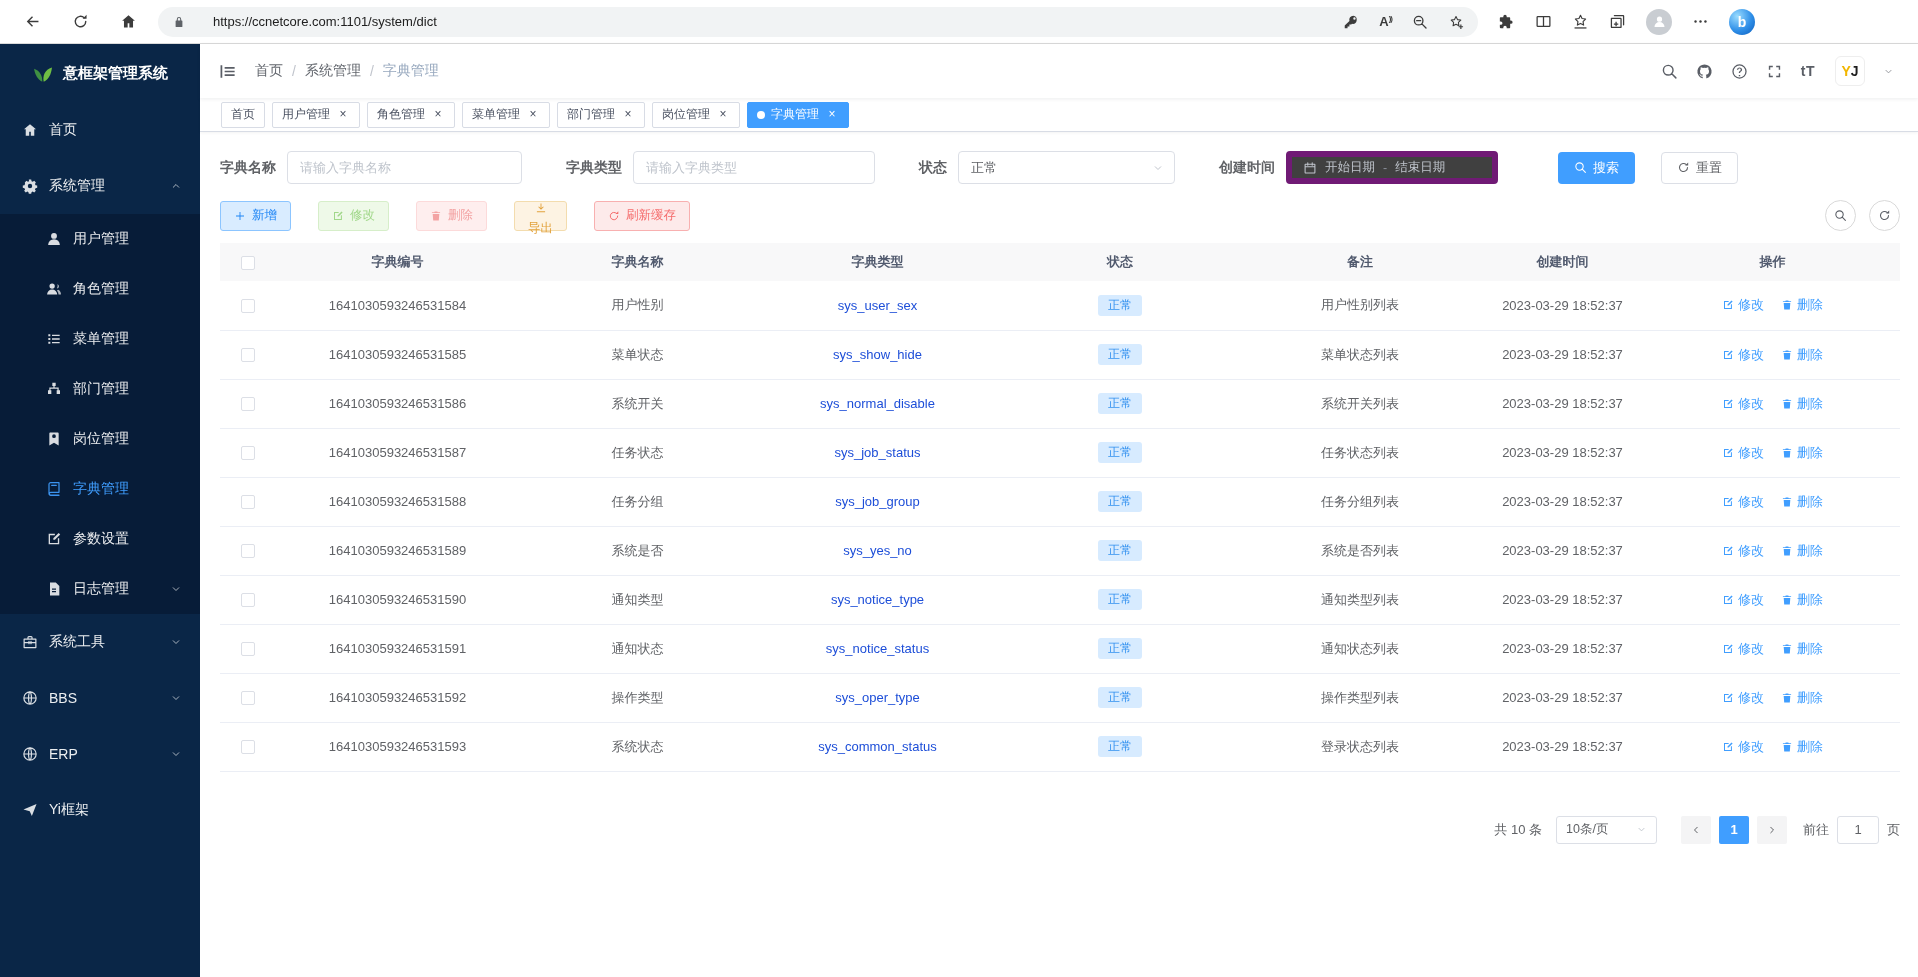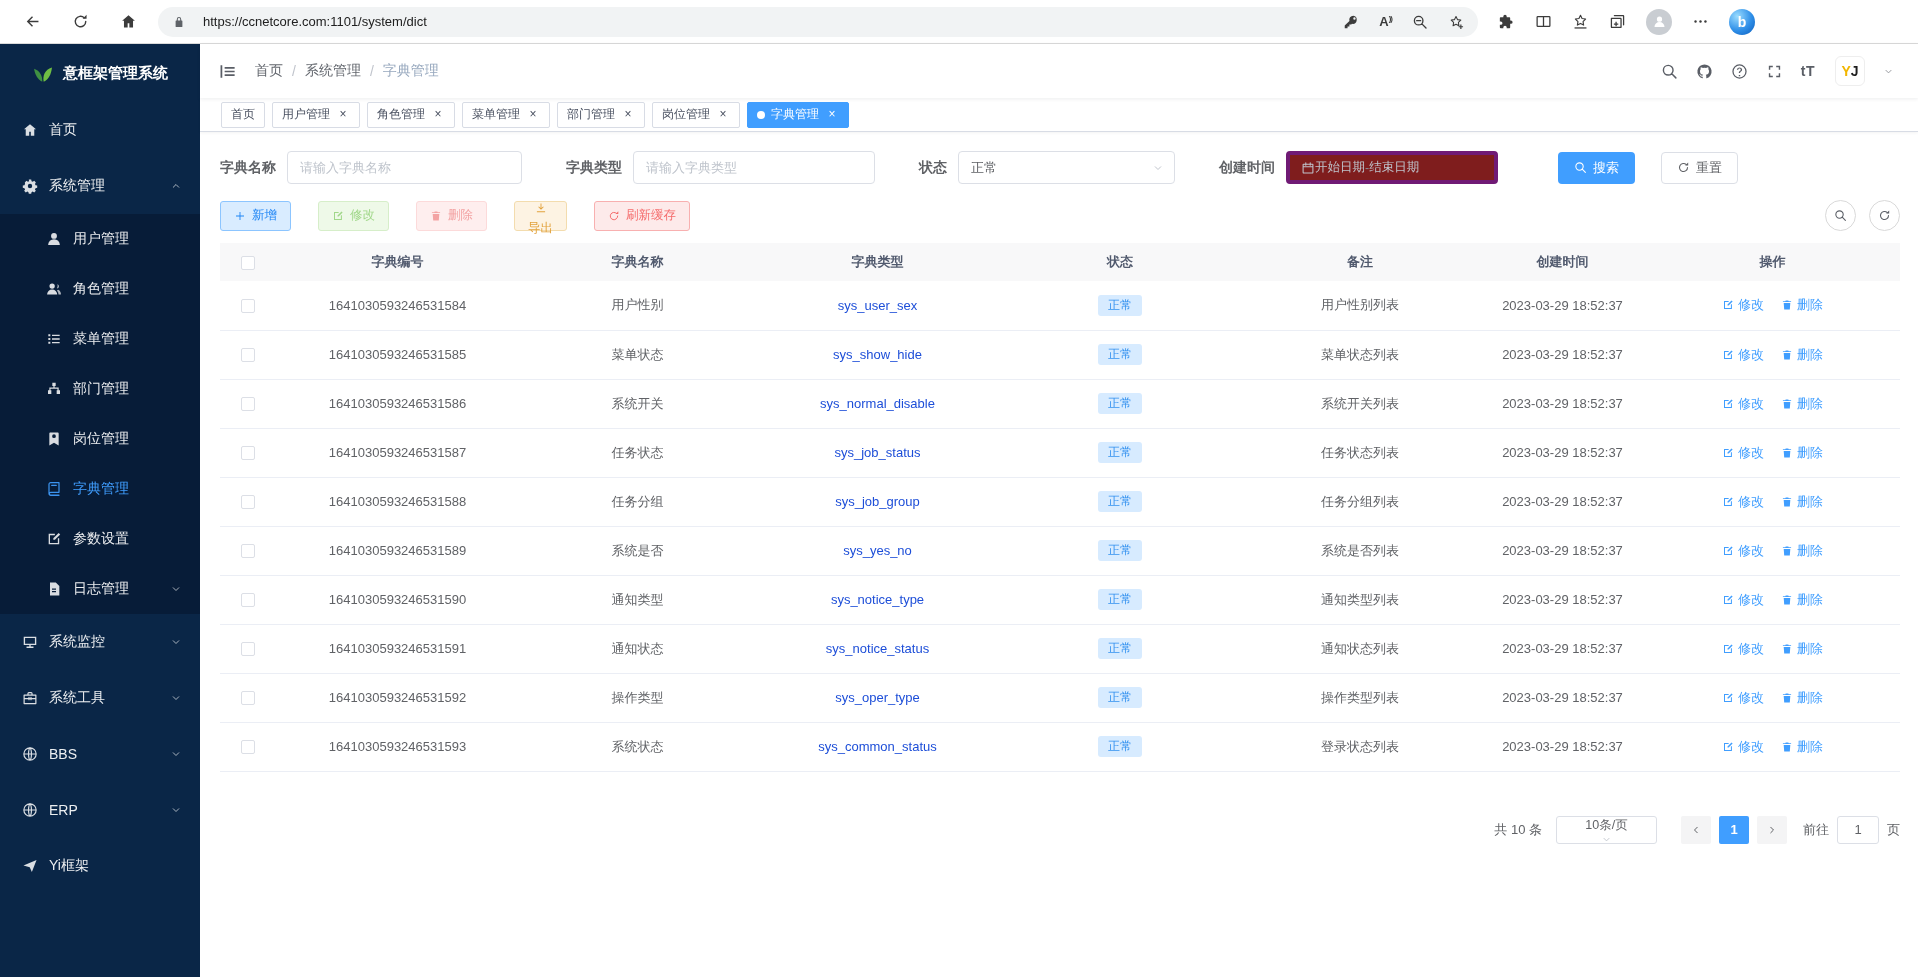--- a/index.html
+++ b/index.html
@@ -9,21 +9,21 @@
   .ic { display:inline-flex; align-items:center; justify-content:center; line-height:1; }
   .ic svg { display:block; }
   .rot90 svg { transform:rotate(90deg); }
   .rotm90 svg { transform:rotate(-90deg); }
 
   
   .browser-bar { flex:0 0 44px; display:flex; align-items:center; background:#fff; border-bottom:1px solid #dadada; padding:0 16px 0 14px; }
   .chrome-btn { width:36px; height:36px; border:none; background:transparent; border-radius:8px; display:flex; align-items:center; justify-content:center; color:#3c3c3c; font-size:17px; margin-right:12px; cursor:pointer; flex:0 0 auto; }
   .url-bar { width:1320px; height:30px; background:#f1f3f4; border-radius:15px; display:flex; align-items:center; padding:0 14px; margin-right:20px; font-size:13px; color:#202020; cursor:text; flex:0 0 auto; }
   .url-bar .lock-ic { font-size:14px; color:#5f6368; }
-  .url-text { margin-left:17px; white-space:nowrap; }
+  .url-text { margin-left:27px; white-space:nowrap; }
   .url-actions { margin-left:auto; display:flex; align-items:center; gap:20px; color:#3c3c3c; font-size:16px; }
   .url-actions .ic { cursor:pointer; }
   .read-aloud { font-size:13px; font-weight:700; cursor:pointer; }
   .read-aloud i { font-style:normal; font-size:8px; vertical-align:super; letter-spacing:-1px; }
   .chrome-right { display:flex; align-items:center; gap:20px; color:#3c3c3c; font-size:17px; }
   .chrome-right .ic { cursor:pointer; }
   .browser-avatar { width:26px; height:26px; border-radius:50%; background:#c9cdd2; color:#fff; display:flex; align-items:center; justify-content:center; font-size:15px; cursor:pointer; }
   .bing-icon { width:26px; height:26px; border-radius:50%; background:radial-gradient(circle at 32% 28%, #9adcff 0%, #2f8fe8 55%, #0c5cbb 100%); color:#fff; font-weight:700; font-size:14px; display:flex; align-items:center; justify-content:center; cursor:pointer; }
 
   
@@ -67,21 +67,21 @@
   .content { flex:1; min-height:0; padding:13px 18px 0 20px; background:#fff; overflow:hidden; }
 
   .search-form { display:flex; align-items:center; margin:6px 0 16px; }
   .f-label { font-size:14px; font-weight:700; color:#606266; margin-right:11px; white-space:nowrap; }
   .inp { height:33px; border:1px solid #dcdfe6; border-radius:4px; padding:0 12px; font-size:13px; color:#606266; outline:none; font-family:inherit; background:#fff; }
   .inp::placeholder { color:#bfc4cc; }
   .w235 { width:235px; margin-right:44px; }
   .w242 { width:242px; margin-right:44px; }
   .select { width:217px; height:33px; border:1px solid #dcdfe6; border-radius:4px; display:flex; align-items:center; padding:0 10px 0 12px; font-size:13px; color:#606266; margin-right:44px; cursor:pointer; background:#fff; }
   .select .chev-s { margin-left:auto; font-size:12px; color:#c0c4cc; }
-  .daterange { width:212px; height:33px; border:4px solid #701a75; border-radius:4px; display:flex; align-items:center; gap:0; padding:0 11px; font-size:12.5px; color:#bfc4cc; cursor:pointer; background:#7f1d1d; }
+  .daterange { width:212px; height:33px; border:6px solid #701a75; border-radius:4px; display:flex; align-items:center; gap:8px; padding:0 11px; font-size:12.5px; color:#bfc4cc; cursor:pointer; background:#404040; }
   .daterange .cal { font-size:14px; color:#c0c4cc; }
   .daterange .sep { color:#8a8f99; }
   .btn { height:32px; border-radius:4px; border:1px solid transparent; font-size:13px; display:inline-flex; align-items:center; gap:6px; padding:0 15px; cursor:pointer; font-family:inherit; }
   .btn .ic { font-size:13px; }
   .btn-search { background:#409eff; color:#fff; margin-left:60px; }
   .btn-reset { background:#fff; border-color:#dcdfe6; color:#606266; margin-left:26px; }
 
   .toolbar { display:flex; align-items:center; margin-bottom:12px; }
   .tbtn { height:30px; padding:0 13px; border-radius:3px; font-size:12.5px; display:inline-flex; align-items:center; gap:6px; border:1px solid transparent; cursor:pointer; font-family:inherit; }
   .tbtn .ic { font-size:12px; }
@@ -99,21 +99,21 @@
   .dict-table td { height:49px; font-size:13px; color:#606266; text-align:center; border-bottom:1px solid #ebeef5; white-space:nowrap; overflow:hidden; }
   .cb { display:inline-block; width:14px; height:14px; border:1px solid #dcdfe6; border-radius:2px; background:#fff; vertical-align:middle; cursor:pointer; }
   .type-link { color:#1d4ed8; cursor:pointer; text-decoration:none; }
   .tag-normal { display:inline-block; background:#d7ebff; color:#3693f0; font-size:12px; padding:4px 10px; border-radius:3px; line-height:1.1; }
   .op-link { color:#409eff; display:inline-flex; align-items:center; gap:4px; cursor:pointer; font-size:13px; }
   .op-link .ic { font-size:12px; }
   .op-link + .op-link { margin-left:17px; }
 
   .pagination { display:flex; align-items:center; justify-content:flex-end; margin-top:44px; font-size:13px; color:#606266; }
   .pg-total { margin-right:14px; }
-  .pg-size { width:101px; height:28px; border:1px solid #dcdfe6; border-radius:3px; display:flex; align-items:center; justify-content:space-between; padding:0 9px; cursor:pointer; font-size:12.5px; margin-right:16px; background:#fff;flex-direction:column; }
+  .pg-size { width:101px; height:28px; border:1px solid #dcdfe6; border-radius:3px; display:flex; align-items:center; justify-content:space-between; padding:0 9px; cursor:pointer; font-size:12.5px; margin-right:16px; background:#fff; }
   .pg-size .chev-s { font-size:11px; color:#c0c4cc; }
   .pg-btn { min-width:30px; height:28px; border-radius:2px; background:#f4f4f5; color:#606266; display:flex; align-items:center; justify-content:center; font-size:12px; cursor:pointer; margin-left:8px; border:none; font-family:inherit; }
   .pg-btn.pg-current { background:#409eff; color:#fff; font-weight:700; cursor:default; font-size:13px; }
   .pg-goto { margin-left:16px; display:flex; align-items:center; gap:8px; }
   .pg-input { width:42px; height:28px; border:1px solid #dcdfe6; border-radius:3px; text-align:center; font-size:13px; color:#606266; outline:none; font-family:inherit; }
 </style>
 </head>
 <body>
 
 <div class="screen">
@@ -311,33 +311,20 @@
             <span>日志管理</span>
             <span class="ic chev ">
               <svg viewBox="0 0 24 24" width="1em" height="1em" aria-hidden="true">
                 <path fill="none" stroke="currentColor" stroke-linecap="round" stroke-linejoin="round" stroke-width="2" d="M6.5 9.5 12 15l5.5-5.5"></path>
               </svg>
             </span>
           </div>
           <div class="m-item">
             <span class="ic mi">
               <svg viewBox="0 0 24 24" width="1em" height="1em" aria-hidden="true">
-                <path fill="currentColor" fill-rule="evenodd" clip-rule="evenodd" d="M2.6 4h18.8v12.6H13v2.2h4.2V21H6.8v-2.2H11v-2.2H2.6zM4.6 6v8.6h14.8V6z"></path>
-              </svg>
-            </span>
-            <span>系统监控</span>
-            <span class="ic chev ">
-              <svg viewBox="0 0 24 24" width="1em" height="1em" aria-hidden="true">
-                <path fill="none" stroke="currentColor" stroke-linecap="round" stroke-linejoin="round" stroke-width="2" d="M6.5 9.5 12 15l5.5-5.5"></path>
-              </svg>
-            </span>
-          </div>
-          <div class="m-item">
-            <span class="ic mi">
-              <svg viewBox="0 0 24 24" width="1em" height="1em" aria-hidden="true">
                 <path fill="none" stroke="currentColor" stroke-linecap="round" stroke-linejoin="round" stroke-width="1.8" d="M3.2 7.6h17.6v12.8H3.2zM3.2 13h17.6M9 7.6V5.2A1.2 1.2 0 0 1 10.2 4h3.6A1.2 1.2 0 0 1 15 5.2v2.4M10.5 11.2v3.4M13.5 11.2v3.4"></path>
               </svg>
             </span>
             <span>系统工具</span>
             <span class="ic chev ">
               <svg viewBox="0 0 24 24" width="1em" height="1em" aria-hidden="true">
                 <path fill="none" stroke="currentColor" stroke-linecap="round" stroke-linejoin="round" stroke-width="2" d="M6.5 9.5 12 15l5.5-5.5"></path>
               </svg>
             </span>
           </div>

